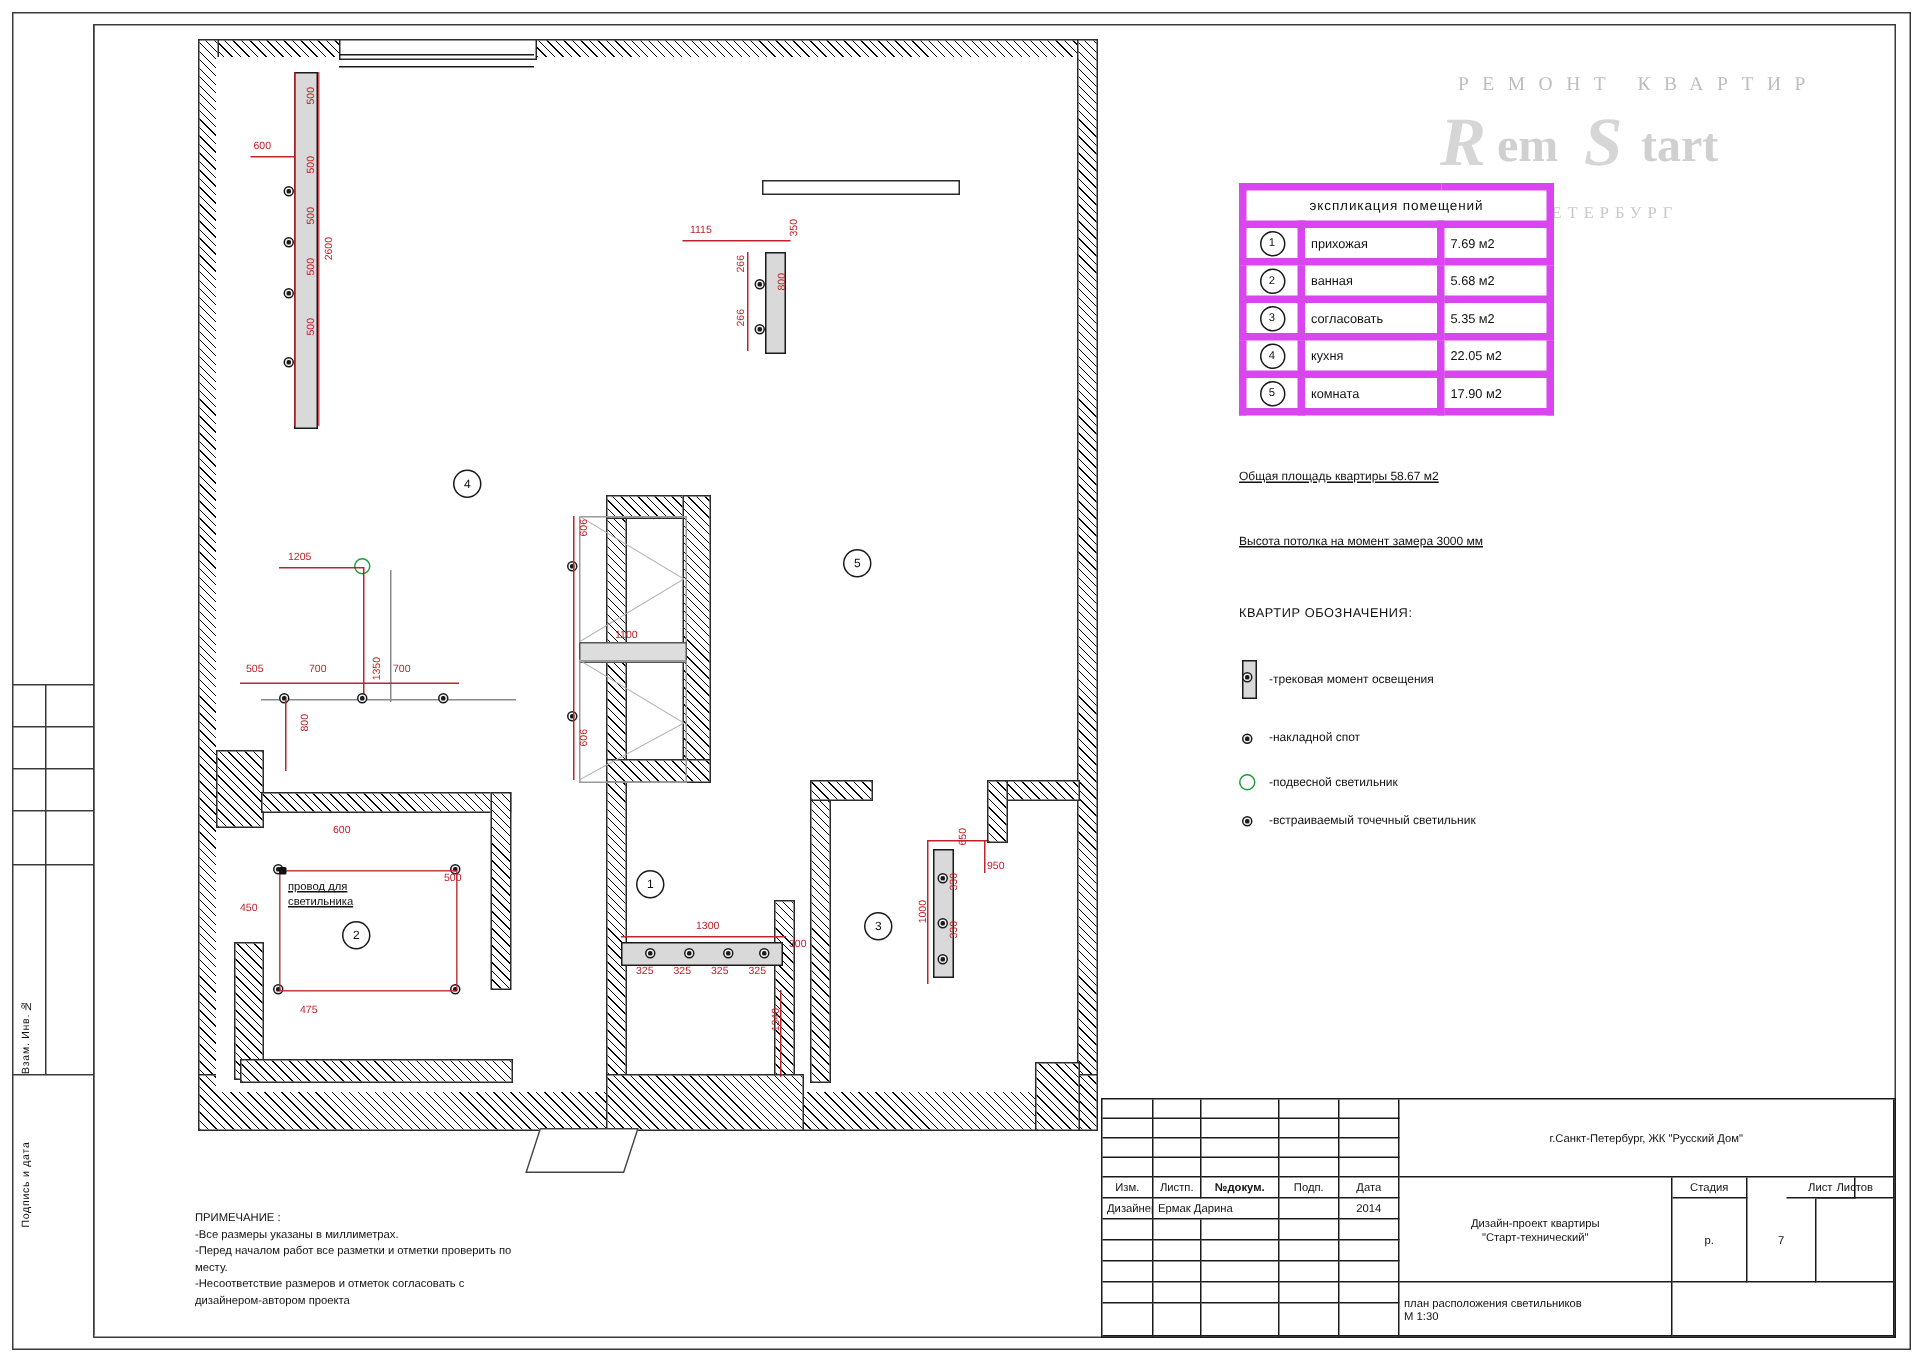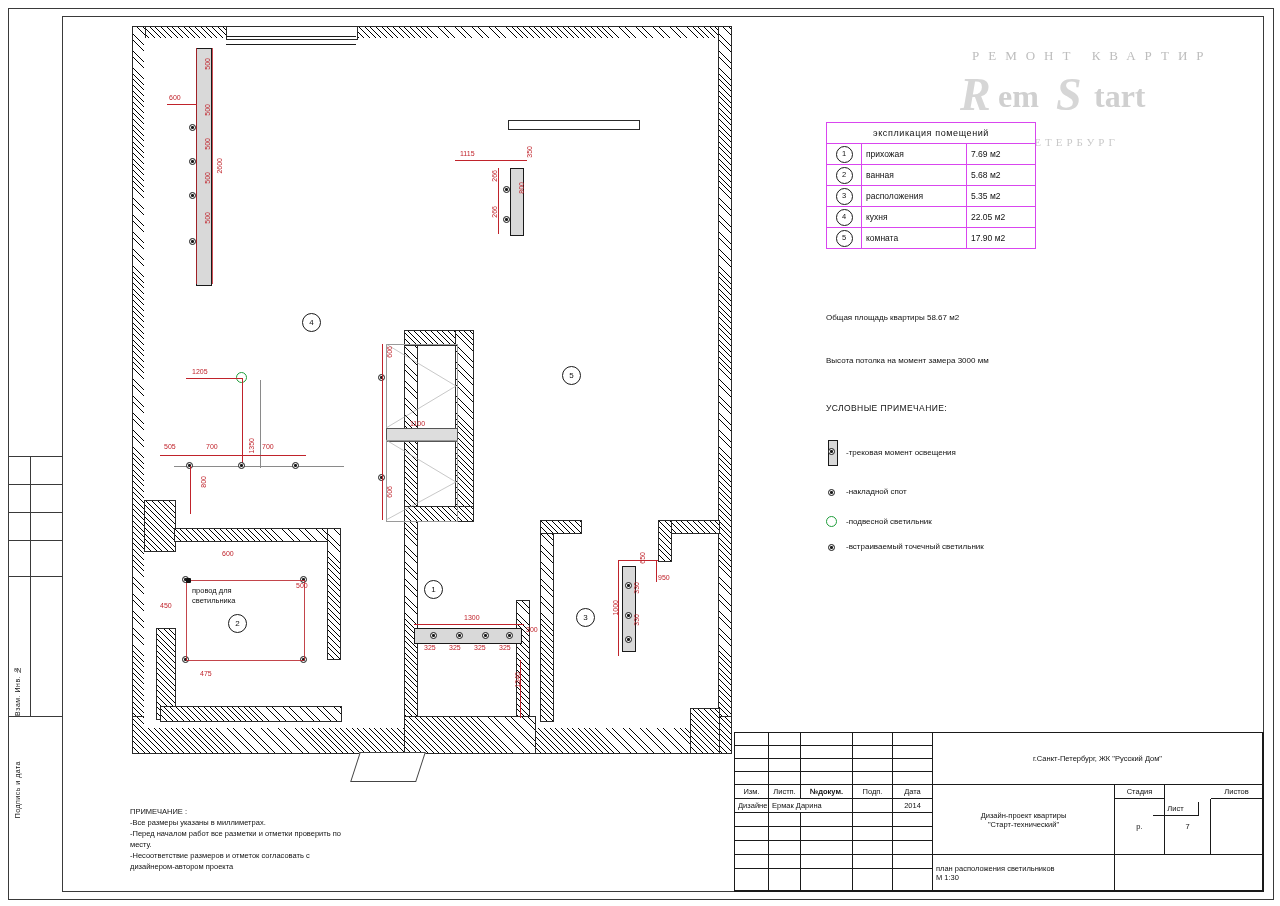--- a/index.html
+++ b/index.html
@@ -30,27 +30,27 @@
   .lampdot{position:absolute;width:7px;height:7px;border-radius:50%;border:1.2px solid #1a1a1a;background:#f2f2f2;box-sizing:border-box;}
   .lampdot:after{content:"";position:absolute;left:1.4px;top:1.4px;width:2.5px;height:2.5px;border-radius:50%;background:#1a1a1a;}
   .lampgreen{position:absolute;width:11px;height:11px;border-radius:50%;border:1.4px solid #1f9d3b;box-sizing:border-box;background:transparent;}
 
   
   .roomnum{position:absolute;width:17px;height:17px;border-radius:50%;border:1px solid #1a1a1a;background:#fff;
     font-size:8px;color:#111;display:flex;align-items:center;justify-content:center;}
 
   
   .exp{position:absolute;left:826px;top:122px;width:210px;border:1px solid #1a1a1a;border-collapse:collapse;background:#fff;}
-  .exp td{border:1px solid #d946ef;font-size:8.5px;color:#111;height:20px;padding:0 4px;}
+  .exp td{border:5px solid #d946ef;font-size:8.5px;color:#111;height:20px;padding:0 4px;}
   .exp .hdr{text-align:center;font-size:9px;letter-spacing:.6px;}
   .numcell{width:26px;text-align:center;}
   .numcirc{display:inline-block;width:15px;height:15px;line-height:14px;border-radius:50%;border:1px solid #1a1a1a;font-size:7.5px;text-align:center;}
   .areacell{width:60px;text-align:left;}
 
-  .note{position:absolute;font-size:8px;color:#111;white-space:nowrap;}
+  .note{position:absolute;font-size:8px;color:#111;white-space:nowrap;text-decoration:underline;}
   .legend-title{position:absolute;font-size:8.5px;color:#111;letter-spacing:.4px;}
   .legend-item{position:absolute;font-size:8px;color:#111;white-space:nowrap;}
 
   
   .logo-top{position:absolute;font-size:13px;letter-spacing:9px;color:#bdbdbd;font-family:"Liberation Serif",serif;}
   .logo-sub{position:absolute;font-size:11px;letter-spacing:4px;color:#c9c9c9;font-family:"Liberation Serif",serif;}
 
   
   .tb{position:absolute;left:734px;top:732px;width:528px;height:158px;border:1px solid #1a1a1a;}
   .tb div.cell{position:absolute;border-right:1px solid #1a1a1a;border-bottom:1px solid #1a1a1a;box-sizing:border-box;font-size:7.5px;color:#111;padding:1px 3px;white-space:nowrap;overflow:hidden;}
@@ -243,40 +243,40 @@
       <td>прихожая</td>
       <td class="areacell">7.69 м2</td>
     </tr>
     <tr>
       <td class="numcell"><span class="numcirc">2</span></td>
       <td>ванная</td>
       <td class="areacell">5.68 м2</td>
     </tr>
     <tr>
       <td class="numcell"><span class="numcirc">3</span></td>
-      <td>расположения</td>
+      <td>согласовать</td>
       <td class="areacell">5.35 м2</td>
     </tr>
     <tr>
       <td class="numcell"><span class="numcirc">4</span></td>
       <td>кухня</td>
       <td class="areacell">22.05 м2</td>
     </tr>
     <tr>
       <td class="numcell"><span class="numcirc">5</span></td>
       <td>комната</td>
       <td class="areacell">17.90 м2</td>
     </tr>
   </tbody>
     </table>
 
   <div class="note" style="left:826px;top:313px;">Общая площадь квартиры 58.67 м2</div>
   <div class="note" style="left:826px;top:356px;">Высота потолка на момент замера 3000 мм</div>
 
-  <div class="legend-title" style="left:826px;top:403px;">УСЛОВНЫЕ ПРИМЕЧАНИЕ:</div>
+  <div class="legend-title" style="left:826px;top:403px;">КВАРТИР ОБОЗНАЧЕНИЯ:</div>
 
   <div class="abs" style="left:828px;top:440px;width:8px;height:24px;background:#d9d9d9;border:1px solid #1a1a1a;"></div>
   <div class="lampdot" style="left:828px;top:448px;"></div>
   <div class="legend-item" style="left:846px;top:448px;">-трековая момент освещения</div>
 
   <div class="lampdot" style="left:828px;top:489px;"></div>
   <div class="legend-item" style="left:846px;top:487px;">-накладной спот</div>
 
   <div class="lampgreen" style="left:826px;top:516px;"></div>
   <div class="legend-item" style="left:846px;top:517px;">-подвесной светильник</div>
@@ -354,21 +354,21 @@
     <div class="cell" style="left:66px;top:136px;width:52px;height:22px;"></div>
     <div class="cell" style="left:118px;top:136px;width:40px;height:22px;"></div>
     <div class="cell" style="left:158px;top:136px;width:40px;height:22px;"></div>
 
     <div class="cell ctr" style="left:198px;top:52px;width:182px;height:70px;flex-direction:column;">
       <span>Дизайн-проект квартиры</span>
       <span>"Старт-технический"</span>
     </div>
 
     <div class="cell ctr" style="left:380px;top:52px;width:50px;height:14px;">Стадия</div>
-    <div class="cell ctr" style="left:418px;top:52px;width:46px;height:14px;margin-top:17px;">Лист</div>
+    <div class="cell ctr" style="left:456px;top:52px;width:46px;height:14px;">Лист</div>
     <div class="cell ctr" style="left:476px;top:52px;width:52px;height:14px;">Листов</div>
     <div class="cell ctr" style="left:380px;top:66px;width:50px;height:56px;">р.</div>
     <div class="cell ctr" style="left:430px;top:66px;width:46px;height:56px;">7</div>
     <div class="cell ctr" style="left:476px;top:66px;width:52px;height:56px;"></div>
 
     <div class="cell lft" style="left:198px;top:122px;width:182px;height:36px;flex-direction:column;align-items:flex-start;justify-content:center;">
       <span>план расположения светильников</span>
       <span>М 1:30</span>
     </div>
     <div class="cell" style="left:380px;top:122px;width:148px;height:36px;"></div>

